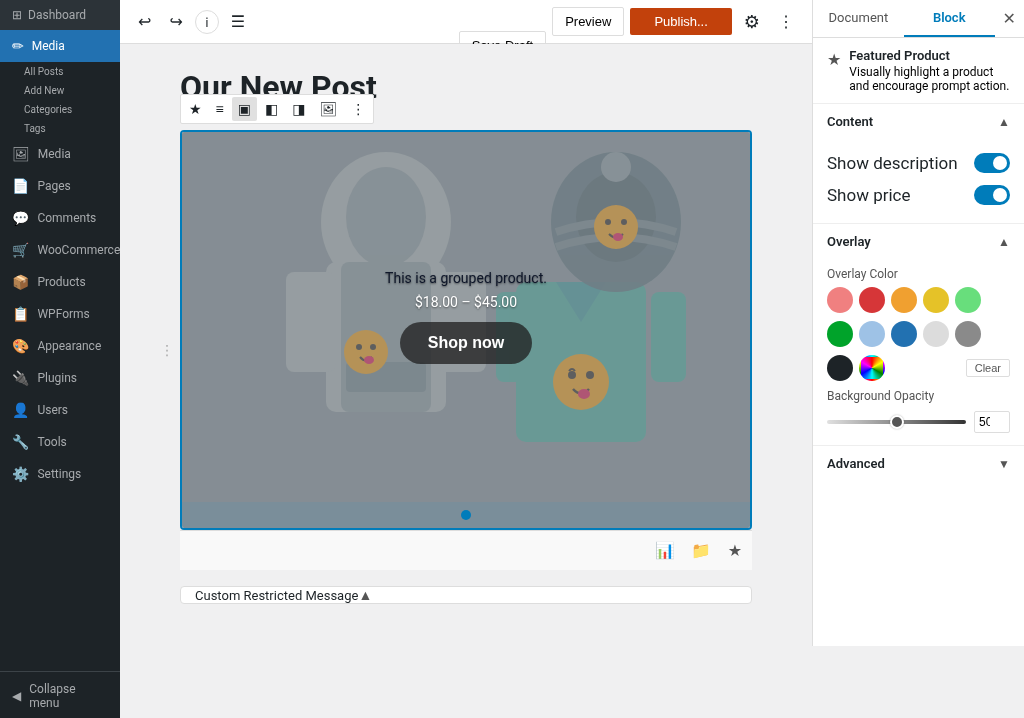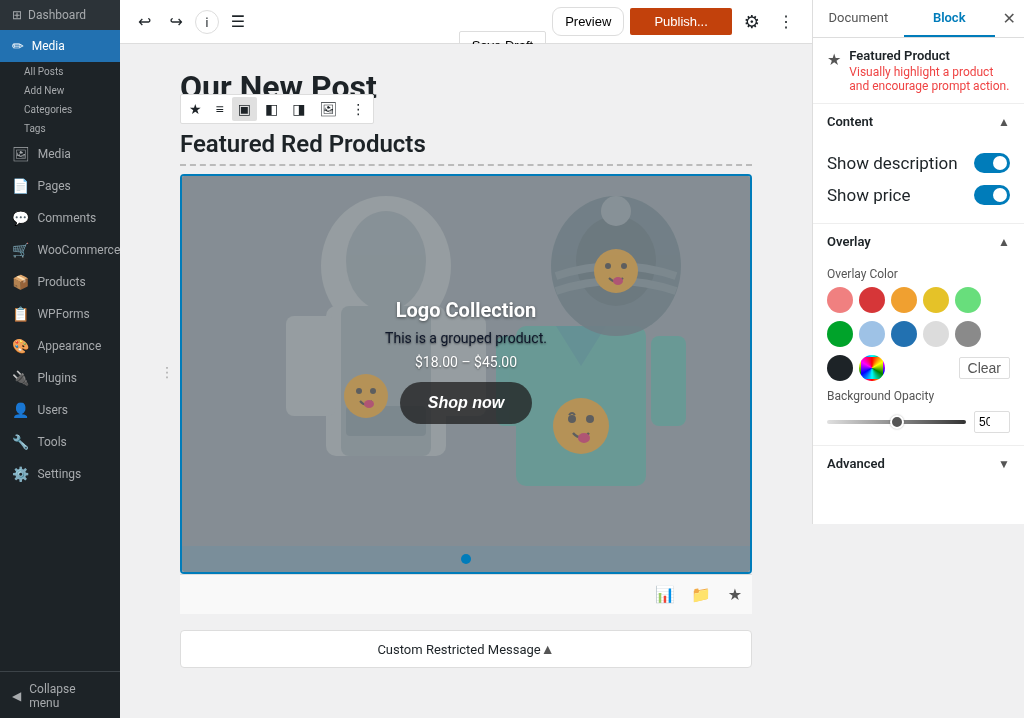--- a/index.html
+++ b/index.html
@@ -56,21 +56,21 @@
       background: none;
       border: none;
       cursor: pointer;
       padding: 6px;
       border-radius: 4px;
       color: #1d2327;
       font-size: 16px;
       display: flex; align-items: center;
     }
     .save-draft-btn { background: none; border: 1px solid #ddd; padding: 6px 12px; border-radius: 2px; font-size: 13px; cursor: pointer; margin-top: 48px; }
-    .preview-btn { background: none; border: 1px solid #ddd; padding: 6px 12px; border-radius: 9px; font-size: 13px; cursor: pointer; }
+    .preview-btn { background: none; border: 1px solid #ddd; padding: 6px 12px; border-radius: 2px; font-size: 13px; cursor: pointer; }
     .publish-btn { background: #c2410c; color: #fff; border: none; padding: 6px 24px; border-radius: 2px; font-size: 13px; cursor: pointer; }
     .settings-btn { background: none; border: none; cursor: pointer; padding: 6px; font-size: 18px; color: #1d2327; }
 
     
     .editor-area {
       flex: 1;
       overflow-y: auto;
       padding: 24px 60px;
       background: #f0f0f1;
       position: relative;
@@ -169,21 +169,20 @@
     .shop-now-btn {
       background: rgba(30,30,30,0.75);
       color: #fff;
       border: none;
       padding: 12px 28px;
       border-radius: 30px;
       font-size: 16px;
       font-weight: 600;
       cursor: pointer;
       margin-top: 4px;
-      font-style: italic;
     }
     .product-dots {
       display: flex;
       justify-content: center;
       padding: 8px;
       gap: 6px;
       background: #7a8e9a;
     }
     .dot { width: 10px; height: 10px; border-radius: 50%; background: rgba(255,255,255,0.5); }
     .dot.active { background: #007cba; }
@@ -213,36 +212,36 @@
       color: #555;
       padding: 4px;
     }
 
     
     .restricted-message {
       margin-top: 16px;
       background: #fff;
       border: 1px solid #ddd;
       border-radius: 4px;
-      padding: 10px 14px;
-      display: flex;
-      justify-content: center;
+      padding: 0 14px;
+      display: flex;
+      justify-content: flex-start;
       align-items: center;
       font-size: 13px;
       color: #1d2327;
     }
 
     
     .right-panel {
       width: 212px;
       background: #fff;
       border-left: 1px solid #ddd;
       display: flex;
       flex-direction: column;
-      height: 524px;
+      height: 646px;
       overflow-y: auto;
     }
     .panel-tabs {
       display: flex;
       border-bottom: 1px solid #ddd;
       align-items: center;
     }
     .panel-tab {
       flex: 1;
       padding: 10px;
@@ -275,21 +274,21 @@
       align-items: center;
       justify-content: space-between;
       cursor: pointer;
     }
     .panel-section-title { font-size: 13px; font-weight: 600; color: #1d2327; }
     .panel-section-body { padding: 8px 14px 12px; }
 
     
     .block-info { display: flex; align-items: flex-start; gap: 8px; padding: 10px 14px; border-bottom: 1px solid #eee; }
     .block-info-icon { font-size: 16px; color: #555; margin-top: 2px; }
-    .block-info-text { font-size: 12px; color: #ef4444; }
+    .block-info-text { font-size: 12px; color: #000000; }
     .block-info-title { font-size: 13px; font-weight: 600; color: #1d2327; margin-bottom: 2px; }
 
     
     .toggle-row {
       display: flex;
       align-items: center;
       justify-content: space-between;
       padding: 6px 0;
     }
     .toggle-label { font-size: 17px; color: #1d2327; }
@@ -326,21 +325,21 @@
       width: 26px; height: 26px;
       border-radius: 50%;
       cursor: pointer;
       border: 2px solid transparent;
     }
     .clear-btn {
       background: none;
       border: 1px solid #ddd;
       border-radius: 2px;
       padding: 2px 8px;
-      font-size: 14px;
+      font-size: 11px;
       cursor: pointer;
       color: #555;
       margin-left: auto;
       display: block;
     }
 
     
     .opacity-row { display: flex; align-items: center; gap: 8px; margin-top: 8px; }
     .opacity-slider {
       flex: 1;
@@ -486,21 +485,20 @@
       <div class="block-toolbar">
         <button class="block-toolbar-btn">★</button>
         <button class="block-toolbar-btn">≡</button>
         <button class="block-toolbar-btn active" style="background:#e0e0e0;">▣</button>
         <button class="block-toolbar-btn">◧</button>
         <button class="block-toolbar-btn">◨</button>
         <button class="block-toolbar-btn">🖼</button>
         <button class="block-toolbar-btn">⋮</button>
       </div>
 
-      <div class="block-label">Featured Red Products</div>
 
       <span class="drag-handle">⋮⋮</span>
 
       <div class="block-container">
         <div class="product-block">
           <div class="product-image-container">
 
             <svg class="clothing-svg" viewBox="0 0 440 370" xmlns="http://www.w3.org/2000/svg">
 
               <rect width="440" height="370" fill="#8a9ba8"></rect>
@@ -553,21 +551,20 @@
 
                 <circle cx="80" cy="85" r="22" fill="#f5a623"></circle>
                 <circle cx="72" cy="80" r="3" fill="#333"></circle>
                 <circle cx="88" cy="80" r="3" fill="#333"></circle>
                 <path d="M73 92 Q80 99 87 92" stroke="#333" stroke-width="2" fill="none"></path>
                 <ellipse cx="82" cy="95" rx="5" ry="4" fill="#e91e63"></ellipse>
               </g>
             </svg>
 
             <div class="product-overlay">
-              <div class="product-title-text">Logo Collection</div>
               <div class="product-description">This is a grouped product.</div>
               <div class="product-price">$18.00 – $45.00</div>
               <button class="shop-now-btn">Shop now</button>
             </div>
           </div>
 
           <div class="product-dots">
             <div class="dot active"></div>
           </div>
         </div>

